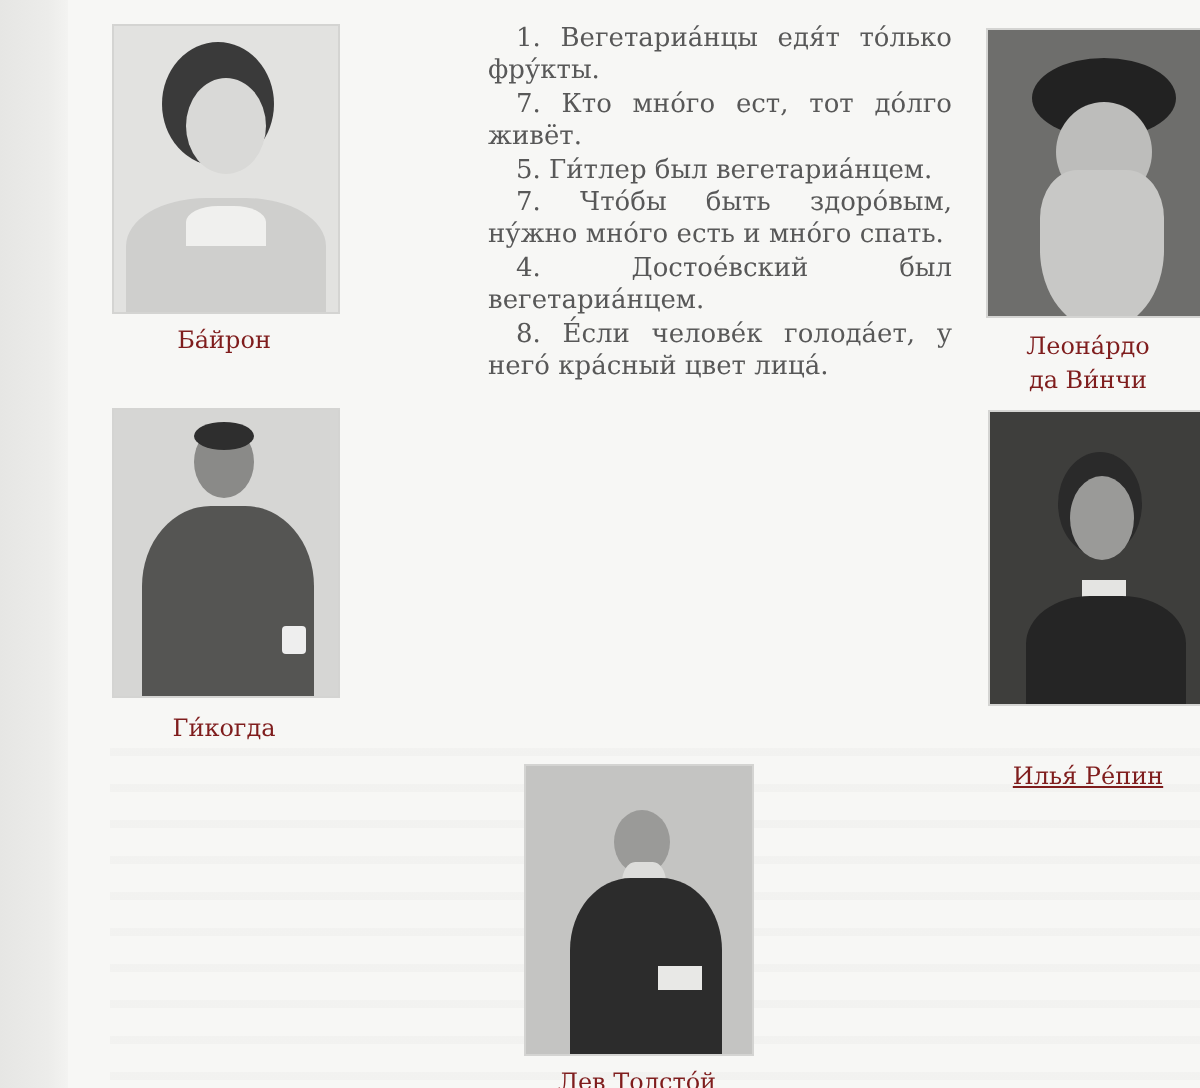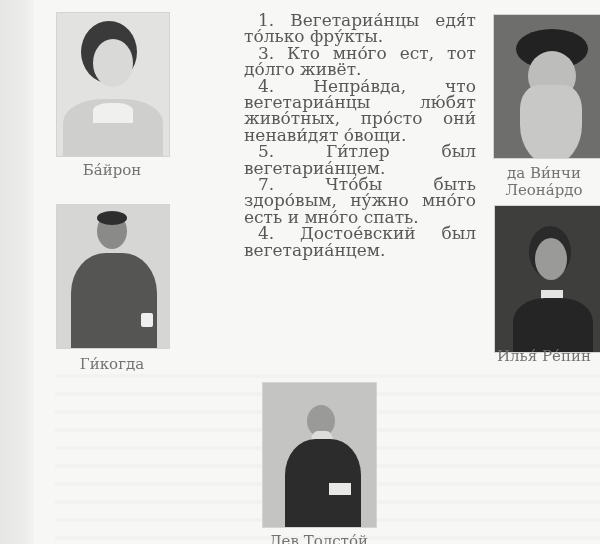--- a/index.html
+++ b/index.html
@@ -17,26 +17,26 @@
     position: absolute; left: 55px; top: 360px; width: 545px; height: 184px;
     background: repeating-linear-gradient(180deg, transparent 0 14px, rgba(0,0,0,0.018) 14px 18px);
   }
   .portrait {
     position: absolute; background: #b9b9b7; border: 1px solid #d4d4d2;
     overflow: hidden;
   }
   .portrait .head { position: absolute; border-radius: 50%; }
   .portrait .body { position: absolute; border-radius: 40% 40% 0 0; }
   .caption {
-    position: absolute; text-align: center; font-size: 15px; color: #737373;
+    position: absolute; text-align: center; font-size: 12px; color: #7f1d1d;
     line-height: 17px;
   }
   .list {
     position: absolute; left: 244px; top: 12px; width: 232px;
-    font-size: 17px; line-height: 16.4px; color: #585858;
+    font-size: 13px; line-height: 16.4px; color: #585858;
     text-align: justify;
   }
   .list p { margin: 0; text-indent: 14px; }
 </style>
 </head>
 <body>
 
 <div class="left-strip"></div>
 <div class="ghost"></div>
 
@@ -55,40 +55,40 @@
   <div style="position:absolute; left:84px; top:108px; width:12px; height:14px; background:#eee; border-radius:2px;"></div>
 </div>
 <div class="caption" style="left:56px; top:356px; width:112px;">Ги́когда</div>
 
 <div class="portrait" style="left:493px; top:14px; width:107px; height:143px; background:#6e6e6c;">
   <div class="head" style="left:22px; top:14px; width:72px; height:40px; background:#222;"></div>
   <div class="head" style="left:34px; top:36px; width:48px; height:50px; background:#bdbdbb;"></div>
   <div class="body" style="left:26px; top:70px; width:62px; height:80px; background:#c8c8c6; border-radius:30% 30% 50% 50%;"></div>
 </div>
 <div class="caption" style="left:488px; top:165px; width:112px;">
+  <div>Леона́рдо</div>
   <div>да Ви́нчи</div>
-  <div>Леона́рдо</div>
 </div>
 
 <div class="portrait" style="left:494px; top:205px; width:106px; height:146px; background:#3e3e3c;">
   <div class="head" style="left:34px; top:20px; width:42px; height:52px; background:#2a2a2a;"></div>
   <div class="head" style="left:40px; top:32px; width:32px; height:42px; background:#9a9a98;"></div>
   <div style="position:absolute; left:46px; top:84px; width:22px; height:18px; background:#e4e4e2;"></div>
   <div class="body" style="left:18px; top:92px; width:80px; height:60px; background:#252525;"></div>
 </div>
-<div class="caption" style="left:488px; top:348px; width:112px;">Илья́ Ре́пин</div>
+<div class="caption" style="left:488px; top:380px; width:112px;text-decoration:underline;">Илья́ Ре́пин</div>
 
 <div class="portrait" style="left:262px; top:382px; width:113px; height:144px; background:#c4c4c2;">
   <div class="head" style="left:44px; top:22px; width:28px; height:32px; background:#9a9a98;"></div>
   <div class="body" style="left:48px; top:48px; width:22px; height:34px; background:#dcdcda; border-radius:30% 30% 50% 50%;"></div>
   <div class="body" style="left:22px; top:56px; width:76px; height:90px; background:#2c2c2c;"></div>
   <div style="position:absolute; left:66px; top:100px; width:22px; height:12px; background:#e8e8e6;"></div>
 </div>
 <div class="caption" style="left:262px; top:533px; width:113px;">Лев Толсто́й</div>
 
 <div class="list">
   <p>1. Вегетариа́нцы едя́т то́лько фру́кты.</p>
-  <p>3. Кто мно́го ест, тот до́лго живёт.</p>
-  <p>4. Непра́вда, что вегетариа́нцы лю́бят живо́тных, про́сто они́ ненави́дят о́вощи.</p>
+  <p>7. Кто мно́го ест, тот до́лго живёт.</p>
   <p>5. Ги́тлер был вегетариа́нцем.</p>
   <p>7. Что́бы быть здоро́вым, ну́жно мно́го есть и мно́го спать.</p>
   <p>4. Достое́вский был вегетариа́нцем.</p>
+  <p>8. Е́сли челове́к голода́ет, у него́ кра́сный цвет лица́.</p>
 </div>
 
 </body></html>

